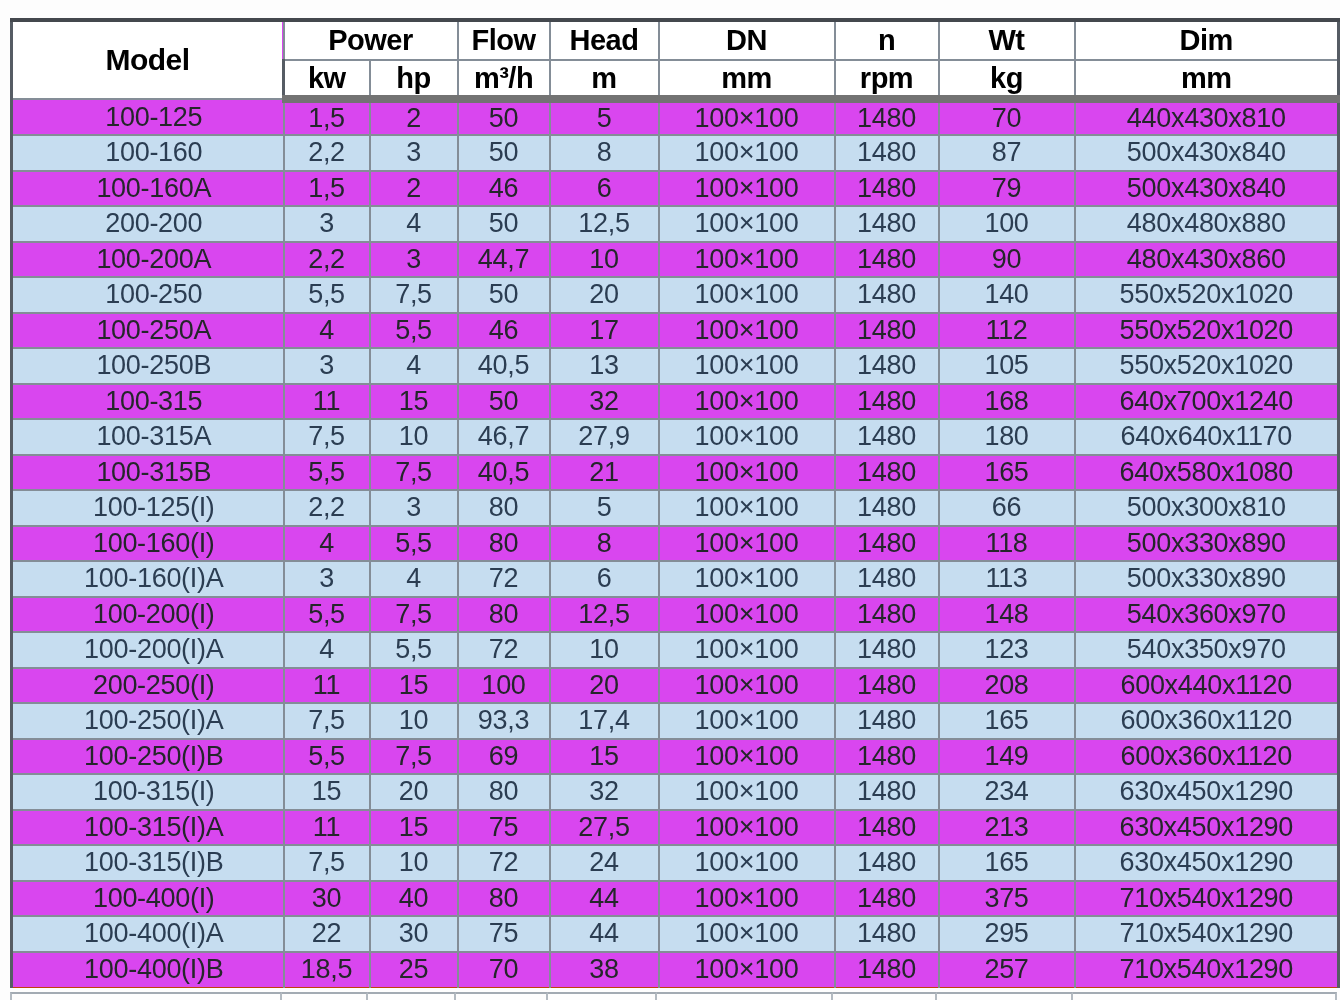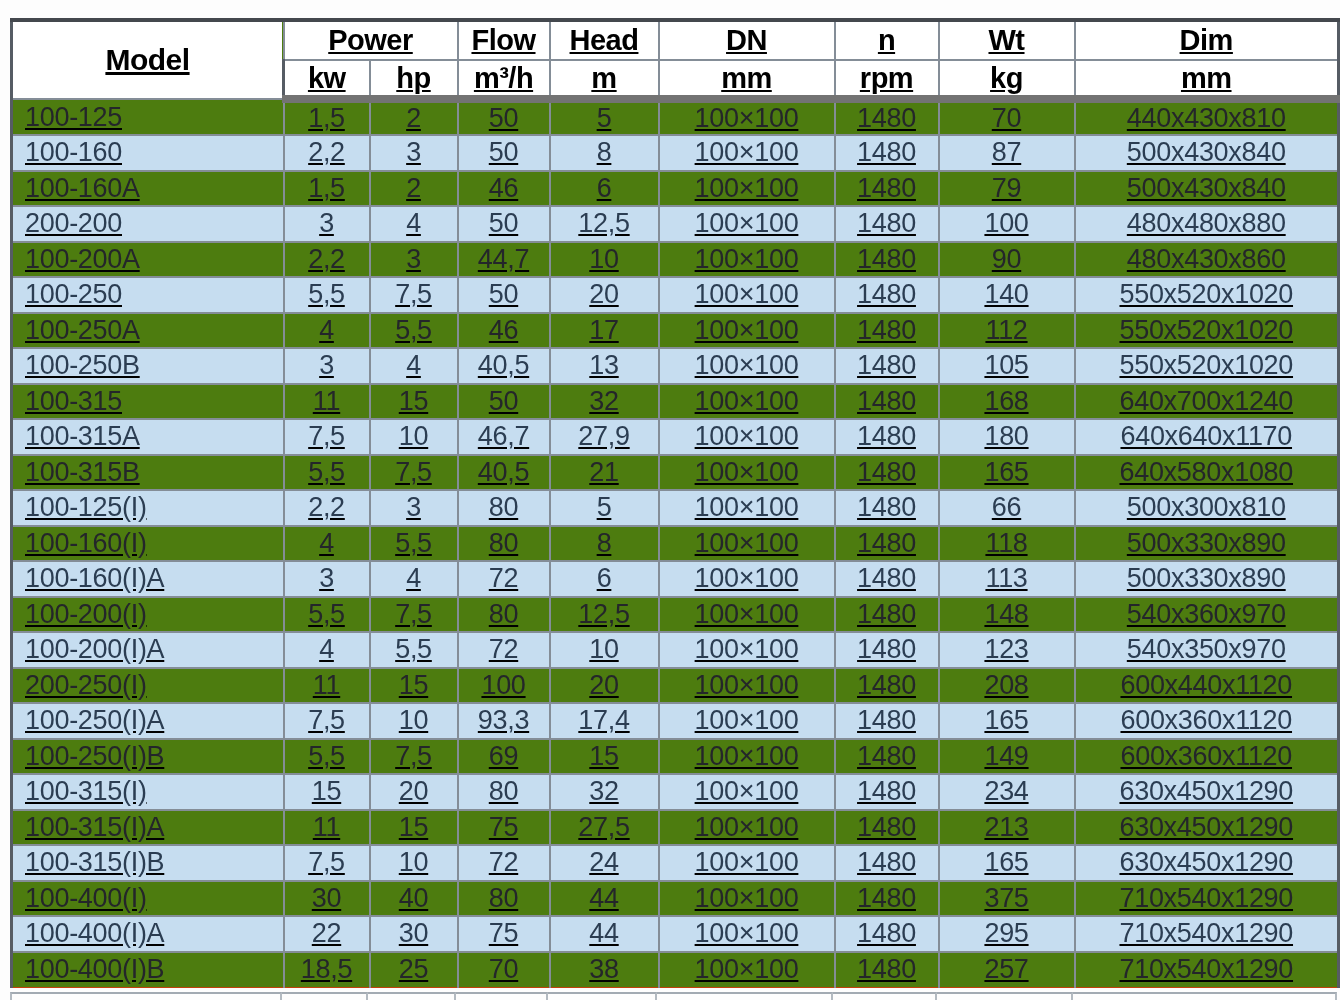--- a/index.html
+++ b/index.html
@@ -15,22 +15,21 @@
     background: #fdfdfd;
     font-family: "Liberation Sans", sans-serif;
   }
   table.spec {
     position: absolute;
     left: 10px;
     top: 18px;
     width: 1327px;
     border-collapse: collapse;
     table-layout: fixed;
-    background: #4d7c0f;
-    text-decoration: underline;
+    background: #d946ef;
   }
   .spec th, .spec td {
     border: 2px solid #848d97;
     padding: 0;
     overflow: hidden;
     white-space: nowrap;
   }
   .spec thead th {
     color: #000000;
     font-weight: 700;
@@ -46,21 +45,21 @@
   .spec th.model-h { font-size: 30px; }
   .spec tbody tr { height: 35.5px; }
   .spec tbody td {
     color: #24262a;
     font-size: 27px;
     letter-spacing: -0.3px;
     text-align: center;
     vertical-align: middle;
   }
   .spec tbody td.model {
-    text-align: left;
+    text-align: center;
     padding-left: 12px;
   }
   .spec tbody tr:nth-child(even) { background: #c6ddf0; }
   .spec tbody tr:nth-child(even) td { color: #2b3d52; }
   .spec tbody tr:last-child td { border-bottom: 1px solid #c2410c; }
   .spec th:first-child, .spec td:first-child { border-left: 3px solid #565c64; }
   .spec th:last-child, .spec td:last-child { border-right: 3px solid #565c64; }
   
   .partial-row {
     position: absolute;

